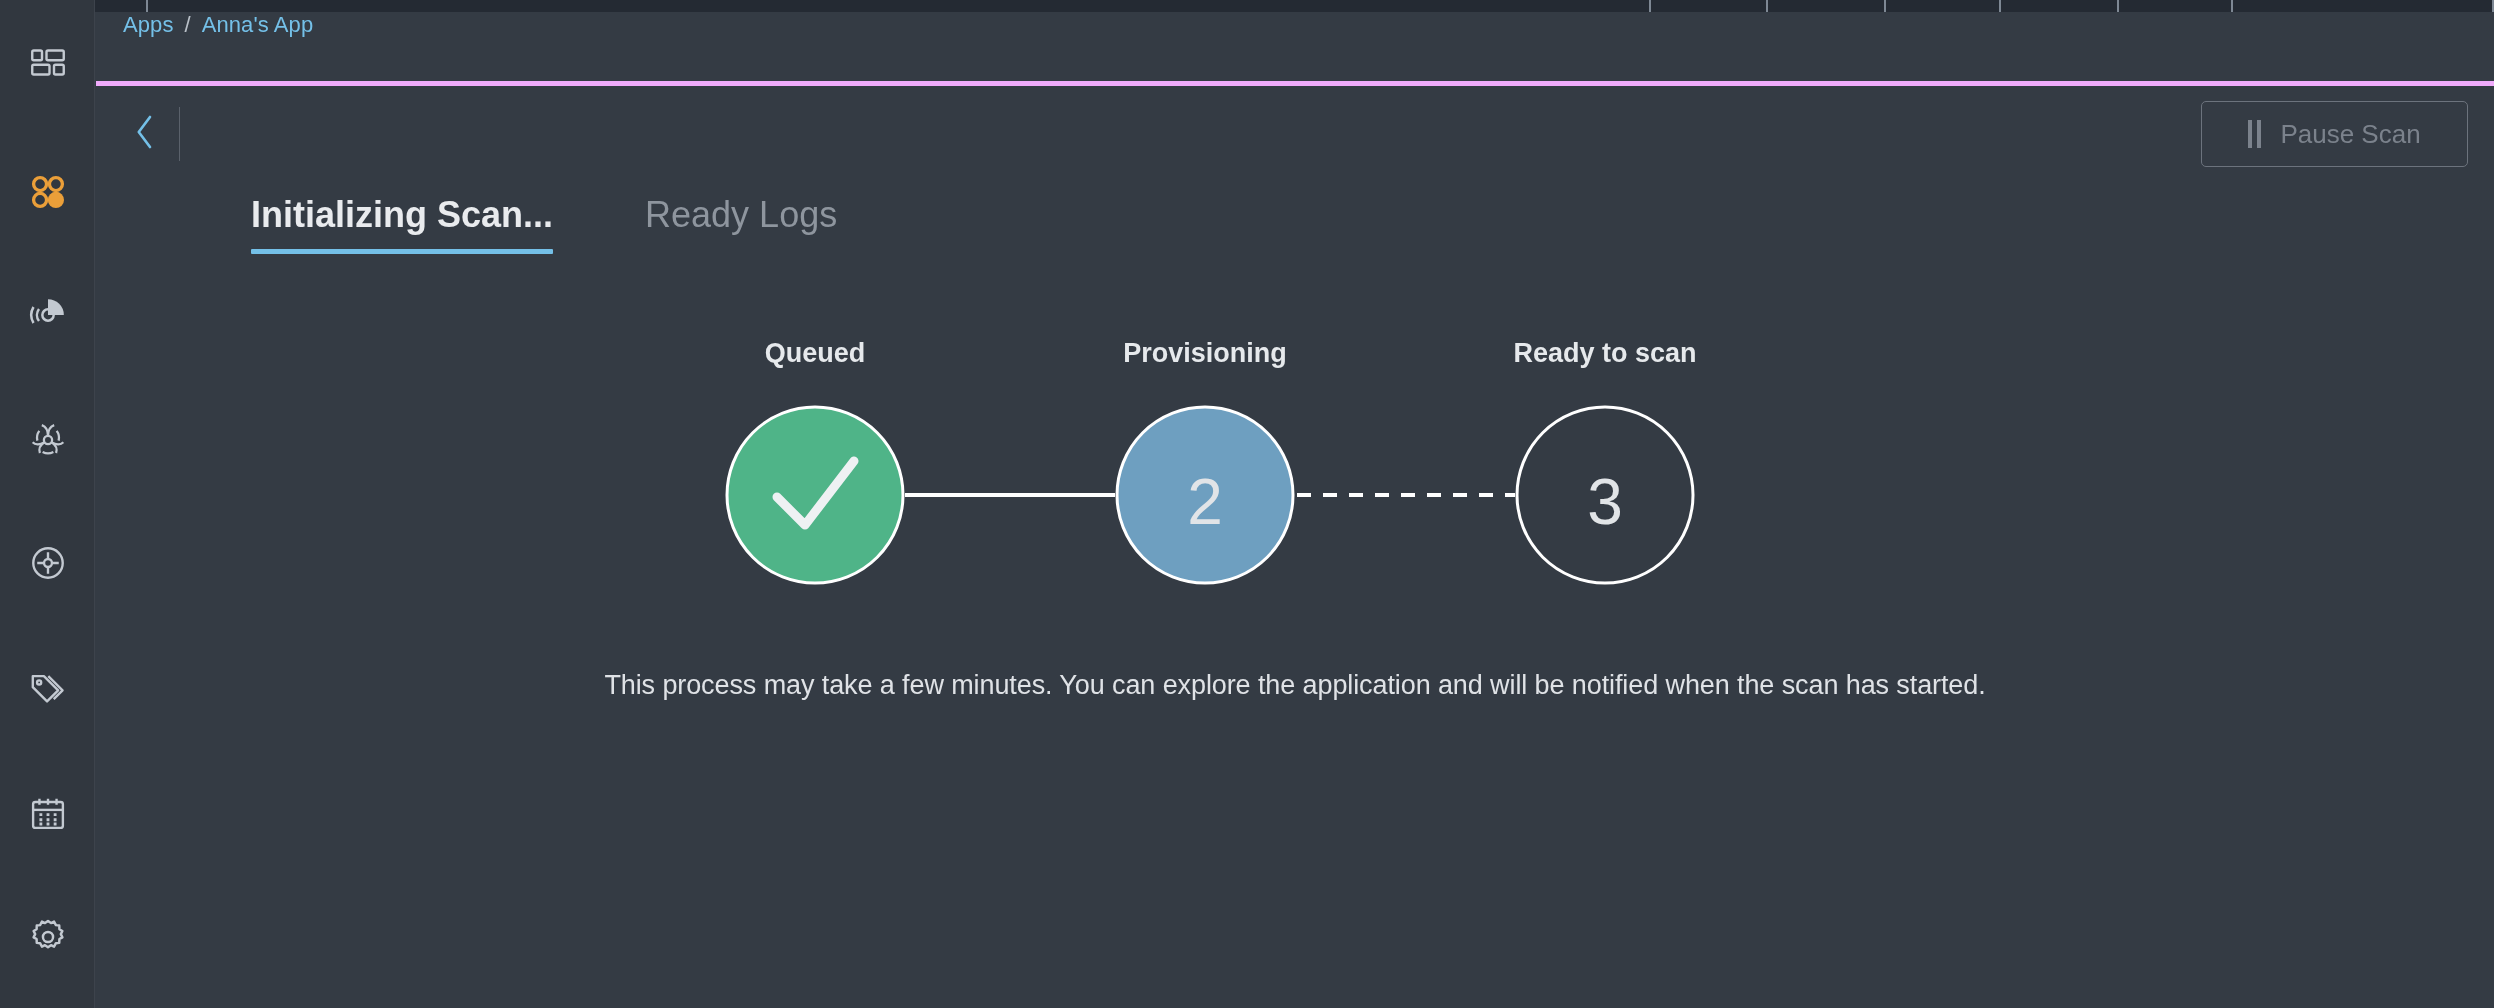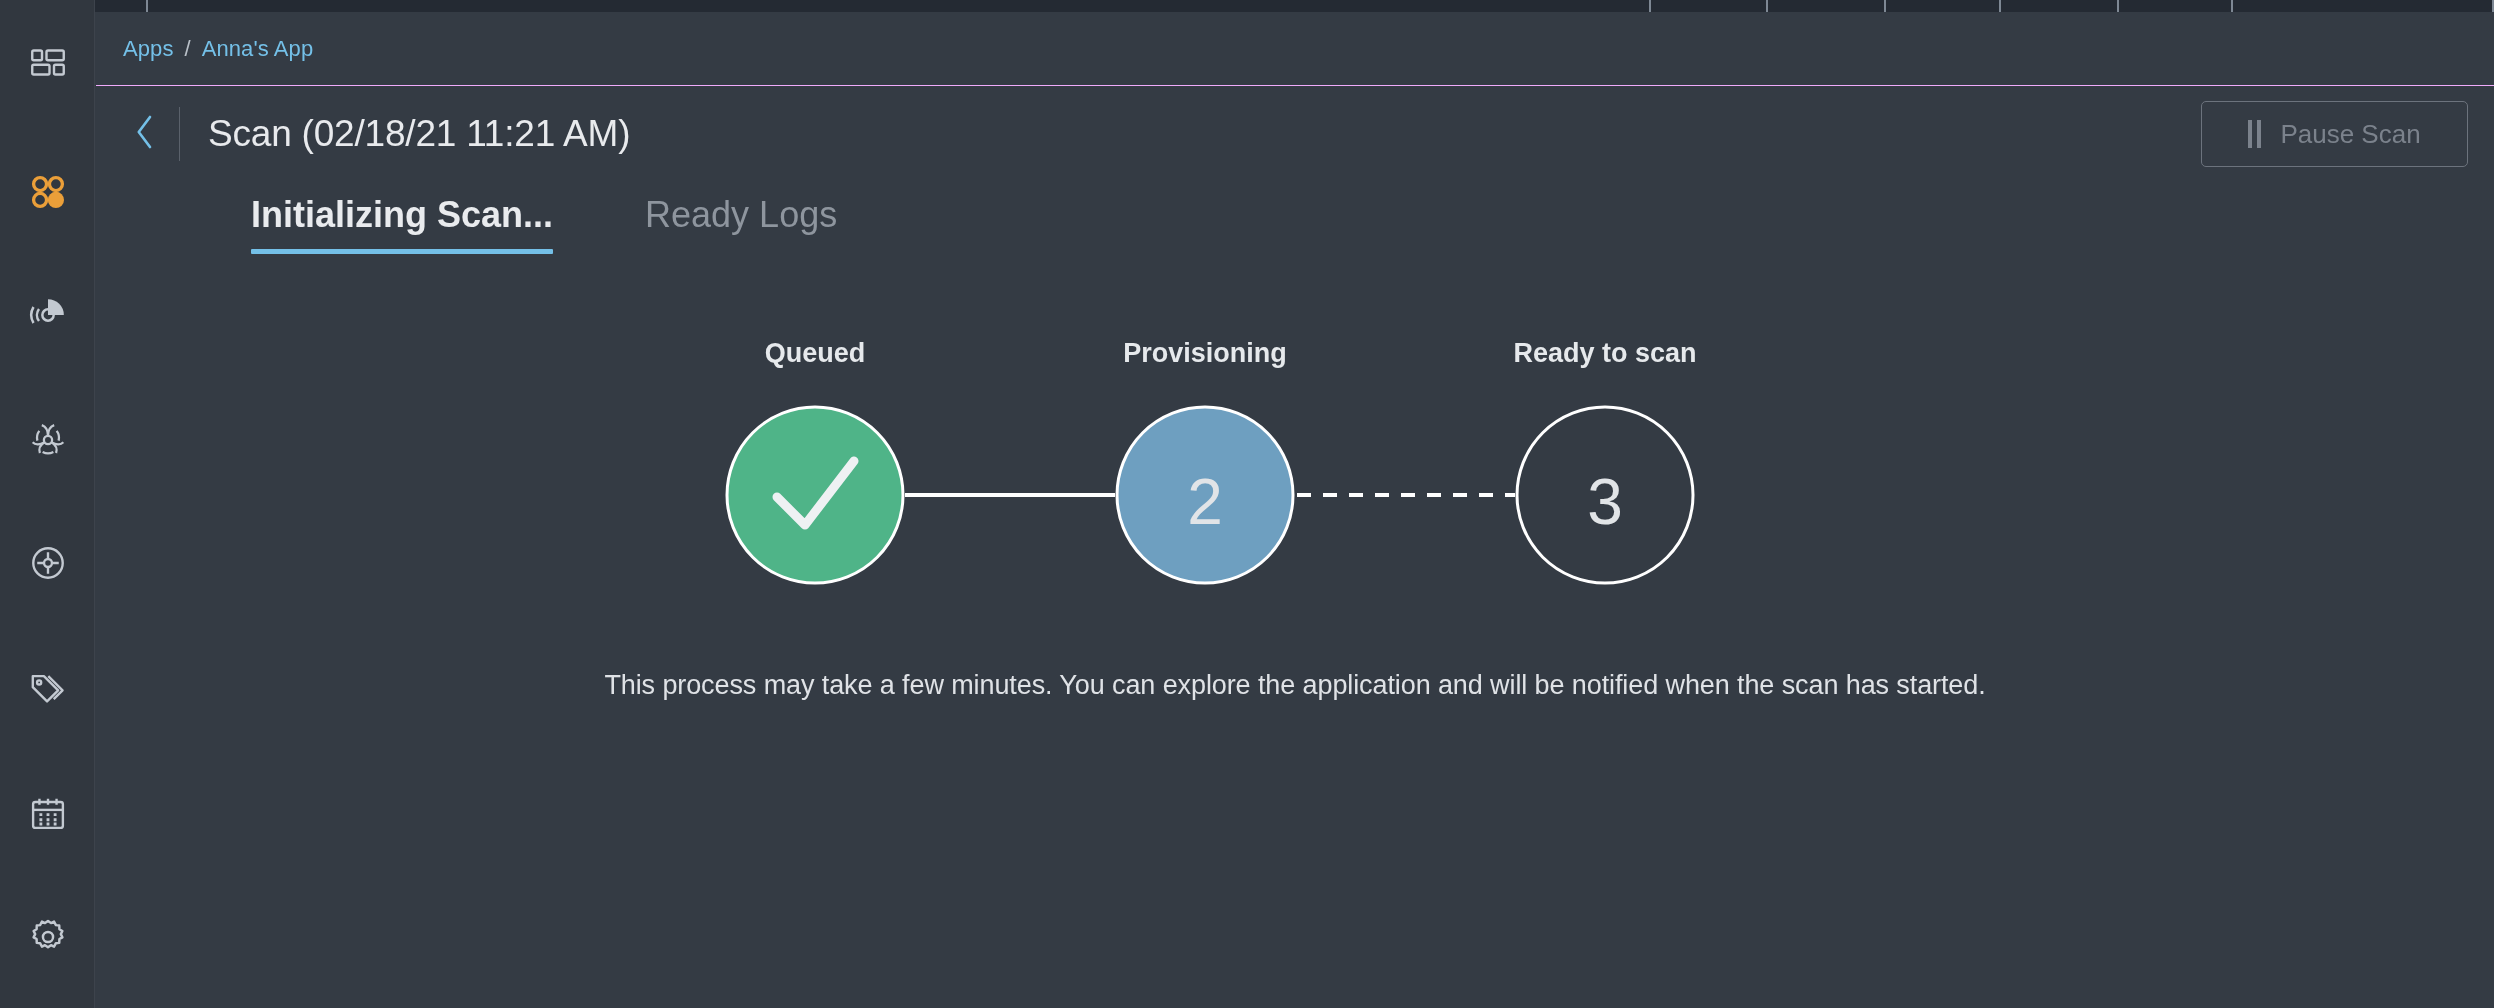--- a/index.html
+++ b/index.html
@@ -53,23 +53,22 @@
     left: 96px;
     width: 2398px;
     height: 996px;
     background: #343b44;
   }
 
   
   #breadcrumb-bar {
     position: relative;
     height: 74px;
-    border-bottom: 1px solid #f0abfc;
-    display: flex;
-    align-items: center;
+    border-bottom: 5px solid #f0abfc;
+    display: flex;
     padding-left: 27px;
   }
   .crumb-link {
     color: #74c0e8;
     font-size: 22px;
     letter-spacing: .1px;
     text-decoration: none;
     cursor: pointer;
   }
   .crumb-sep {
@@ -325,21 +324,20 @@
 
   <div id="page-header">
     <div id="back-button">
       <span>
         <svg width="30" height="40" viewBox="0 0 24 32" fill="none" stroke="#74c0e8" stroke-width="2.1" stroke-linecap="round" stroke-linejoin="round">
           <path d="M16 4 L7 16 L16 28"></path>
         </svg>
       </span>
     </div>
     <div id="header-divider"></div>
-    <h1 id="page-title">Scan (02/18/21 11:21 AM)</h1>
 
     <div id="header-actions">
       <button id="pause-scan-button">
         <span class="pause-glyph">
             <i></i>
             <i></i>
           </span>
         <span>Pause Scan</span>
       </button>
     </div>

